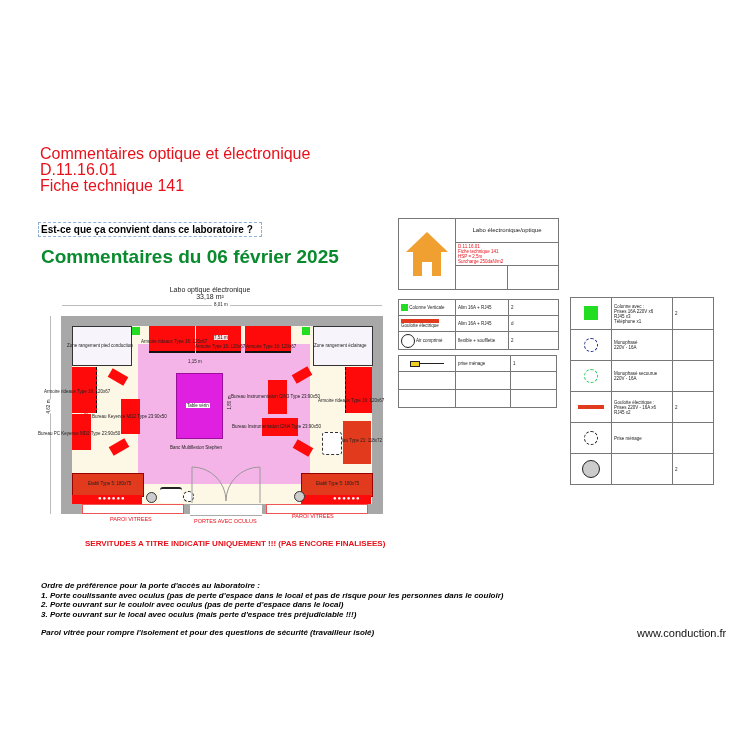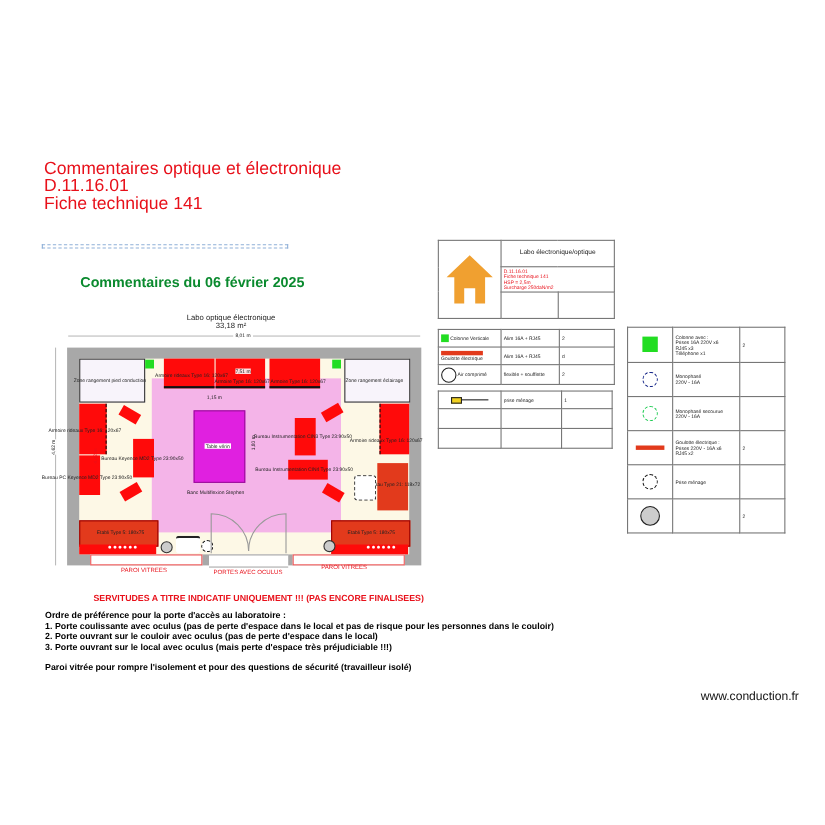--- a/index.html
+++ b/index.html
@@ -1,50 +1,51 @@
 <!DOCTYPE html>
 <html><head>
 <meta charset="utf-8">
 <style>
   html, body { margin:0; padding:0; }
   body { width:750px; height:750px; background:#ffffff; position:relative; overflow:hidden; font-family:"Liberation Sans", sans-serif; }
   .abs { position:absolute; }
   .title-block { left:40px; top:146px; color:#e8101a; font-size:16px; line-height:16px; }
   .title-block div { white-space:nowrap; }
   .warn-box { left:38px; top:222px; width:218px; border:1px dashed #8fb0d8; padding:1px 2px; font-size:10px; font-weight:bold; line-height:11px; color:#000; }
-  .comments { left:41px; top:249px; color:#0a8a2e; font-size:13px; font-weight:bold; line-height:15px;margin-left:32px; }
+  .comments { left:41px; top:249px; color:#0a8a2e; font-size:19px; font-weight:bold; line-height:15px; }
   .plan-title { left:150px; top:286px; width:120px; text-align:center; font-size:7px; line-height:7px; color:#222; }
   .tiny { font-size:4.5px; line-height:5px; color:#222; white-space:nowrap; }
   .dimline { border-top:1px solid #bbb; }
   .room-outer { left:61px; top:316px; width:322px; height:198px; background:#a8a8a8; }
   .room-inner { left:72px; top:326px; width:300px; height:178px; background:#fdf8e6; }
   .pink { left:138px; top:344px; width:172px; height:140px; background:#f4b4e8; }
   .red { background:#ff0a0a; }
   .dred { background:#e23a1c; }
   .zone { background:#f8f4fb; border:1px solid #333; }
   .greensq { background:#22dd22; }
   .label-red { color:#e8101a; font-size:5.5px; white-space:nowrap; }
   .servitudes { left:85px; top:539px; color:#e8101a; font-size:8px; font-weight:bold; white-space:nowrap; }
-  .notes { left:41px; top:555px; font-size:8px; font-weight:bold; line-height:9.5px; color:#000; white-space:nowrap; }
+  .notes { left:41px; top:581px; font-size:8px; font-weight:bold; line-height:9.5px; color:#000; white-space:nowrap;font-style:italic; }
   .credit { left:637px; top:627px; font-size:11px; color:#111; }
   table.grid { border-collapse:collapse; position:absolute; }
   table.grid td { border:1px solid #777; padding:0 2px; font-size:4.5px; line-height:5px; color:#222; vertical-align:middle; }
   .glass { background:#fff; border:1px solid #ee5555; }
   .sink-circle { border-radius:50%; border:1px solid #333; background:#ccc; }
 </style>
 </head>
 <body>
 
 <div class="abs title-block">
   <div>Commentaires optique et électronique</div>
   <div>D.11.16.01</div>
   <div>Fiche technique 141</div>
 </div>
 
 <div class="abs warn-box">
+  <div>Est-ce que ça convient dans ce laboratoire ?</div>
 </div>
 
 <div class="abs comments">
   <div>Commentaires du 06 février 2025</div>
 </div>
 
 <div class="abs plan-title">
   <div>Labo optique électronique</div>
   <div>33,18 m²</div>
 </div>

